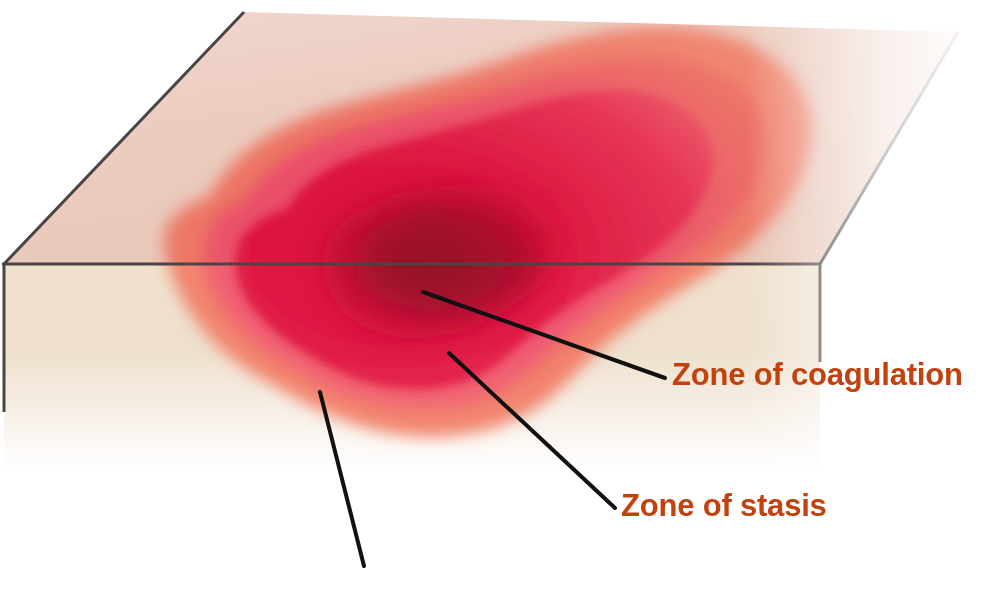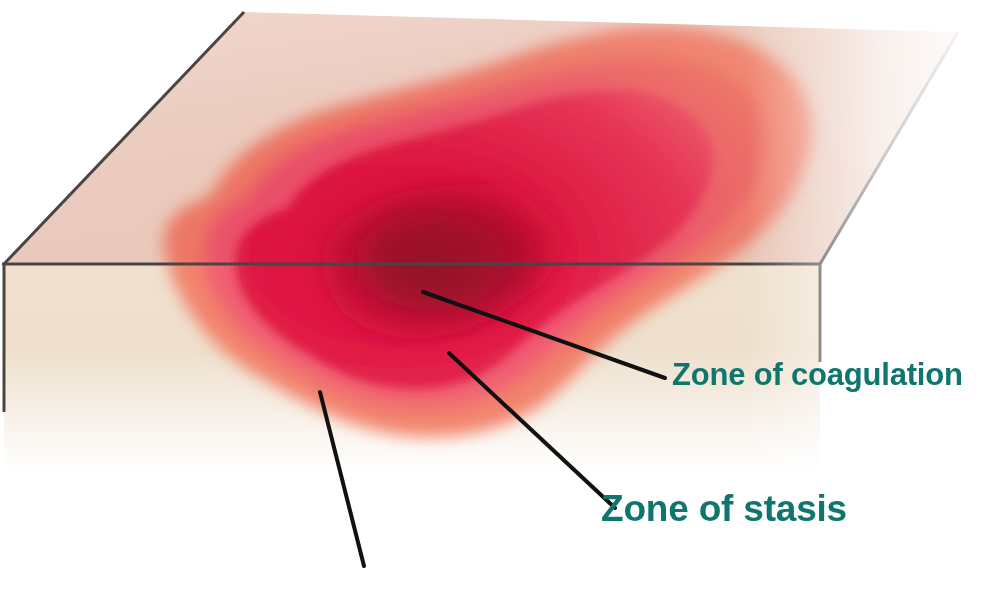--- a/index.html
+++ b/index.html
@@ -20,26 +20,26 @@
     position: absolute;
     top: 0;
     left: 0;
     width: 983px;
     height: 602px;
   }
   .lbl {
     position: absolute;
     font-family: "Liberation Sans", sans-serif;
     font-weight: bold;
-    color: #0f766e;
+    color: #c2410c;
     white-space: nowrap;
     letter-spacing: -0.2px;
   }
   #label-coagulation { left: 672px; top: 357px; font-size: 31px; }
-  #label-stasis      { left: 601px; top: 488px; font-size: 37px; }
+  #label-stasis      { left: 621px; top: 488px; font-size: 31px; }
   #label-hyperemia   { left: 355px; top: 558px; font-size: 31px; }
 </style>
 </head>
 <body>
 
 <div id="stage">
 
   <svg class="layer" viewBox="0 0 983 602" xmlns="http://www.w3.org/2000/svg">
     <defs>
 

